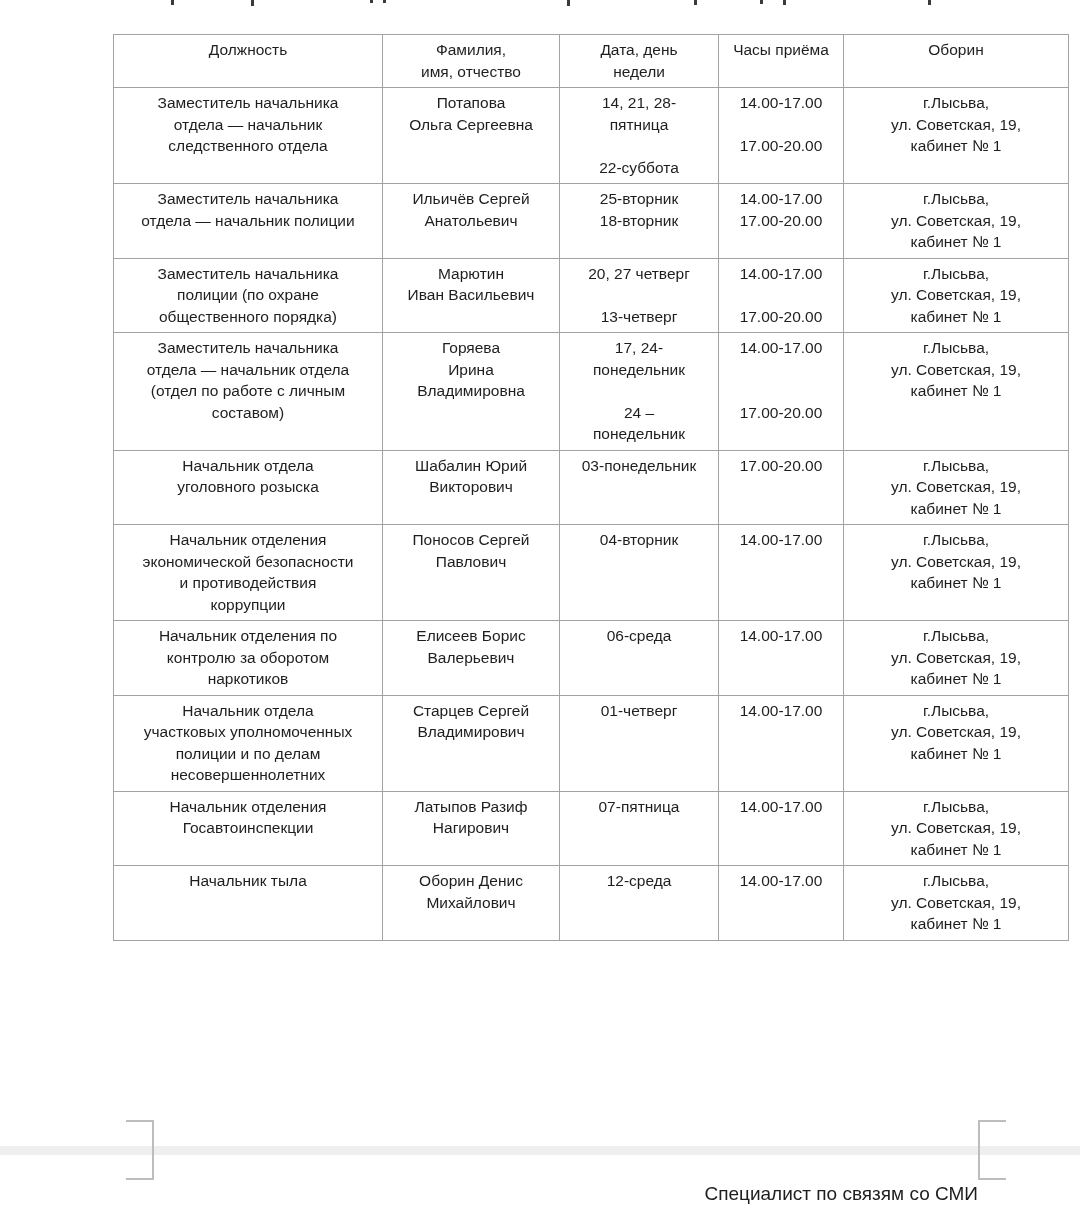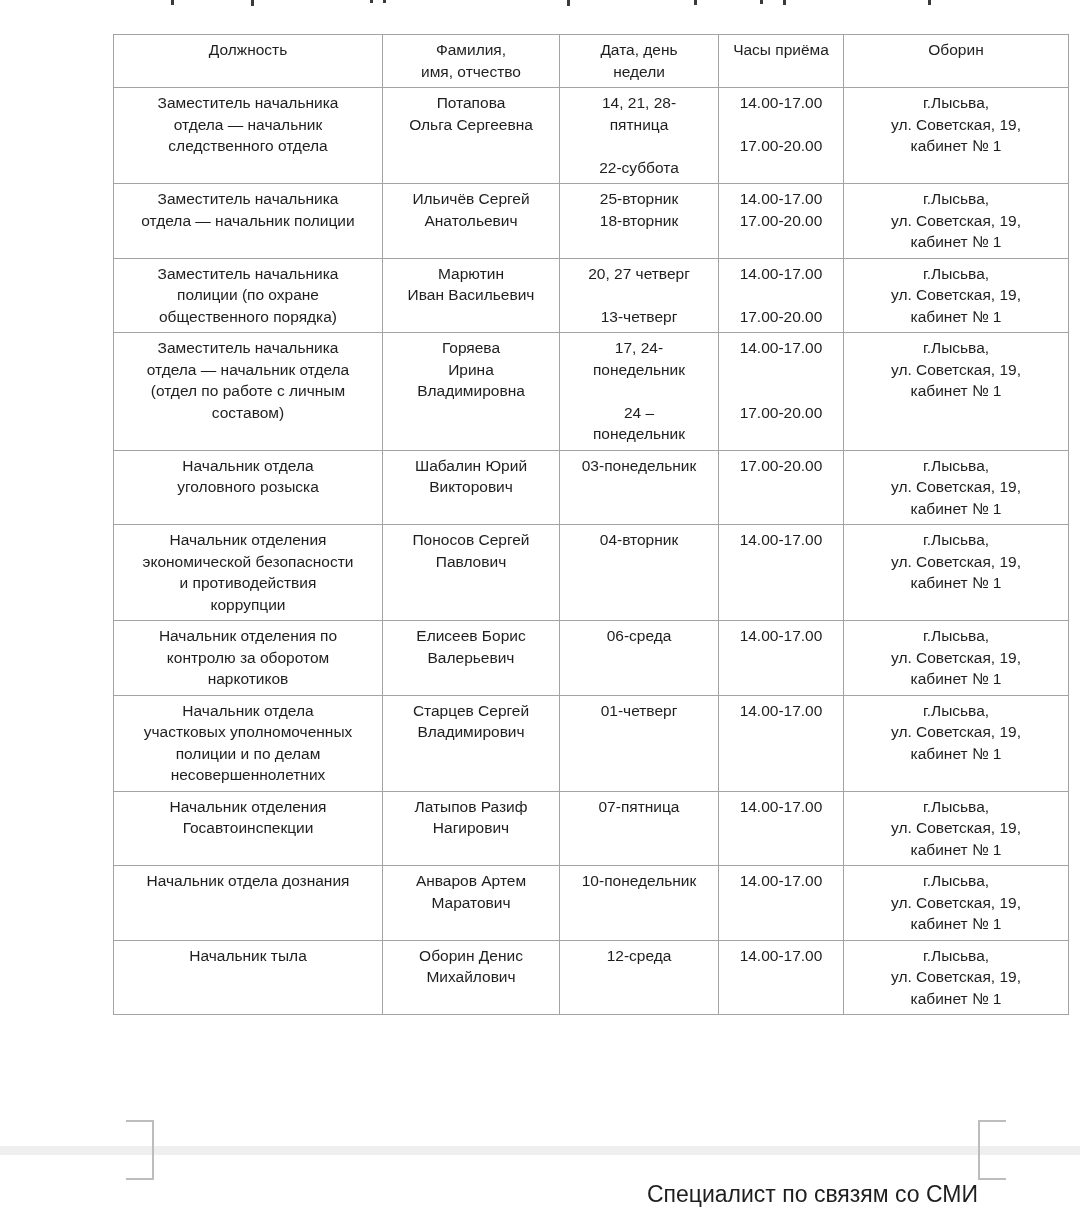--- a/index.html
+++ b/index.html
@@ -70,21 +70,21 @@
     border-left: 2px solid #bdbdbd;
     border-bottom: 2px solid #bdbdbd;
   }
 
   .signature {
     position: absolute;
     left: 0;
     top: 1182px;
     width: 978px;
     text-align: right;
-    font-size: 23px;
+    font-size: 19px;
     line-height: 24px;
     color: #1e1e1e;
   }
 </style>
 </head>
 <body>
 
 <div class="screen">
 
   <div>
@@ -240,30 +240,20 @@
 Госавтоинспекции</td>
         <td>Латыпов Разиф
 Нагирович</td>
         <td>07-пятница</td>
         <td>14.00-17.00</td>
         <td>г.Лысьва,
 ул. Советская, 19,
 кабинет № 1</td>
       </tr>
       <tr>
-        <td>Начальник отдела дознания</td>
-        <td>Анваров Артем
-Маратович</td>
-        <td>10-понедельник</td>
-        <td>14.00-17.00</td>
-        <td>г.Лысьва,
-ул. Советская, 19,
-кабинет № 1</td>
-      </tr>
-      <tr>
         <td>Начальник тыла</td>
         <td>Оборин Денис
 Михайлович</td>
         <td>12-среда</td>
         <td>14.00-17.00</td>
         <td>г.Лысьва,
 ул. Советская, 19,
 кабинет № 1</td>
       </tr>
     </tbody>

